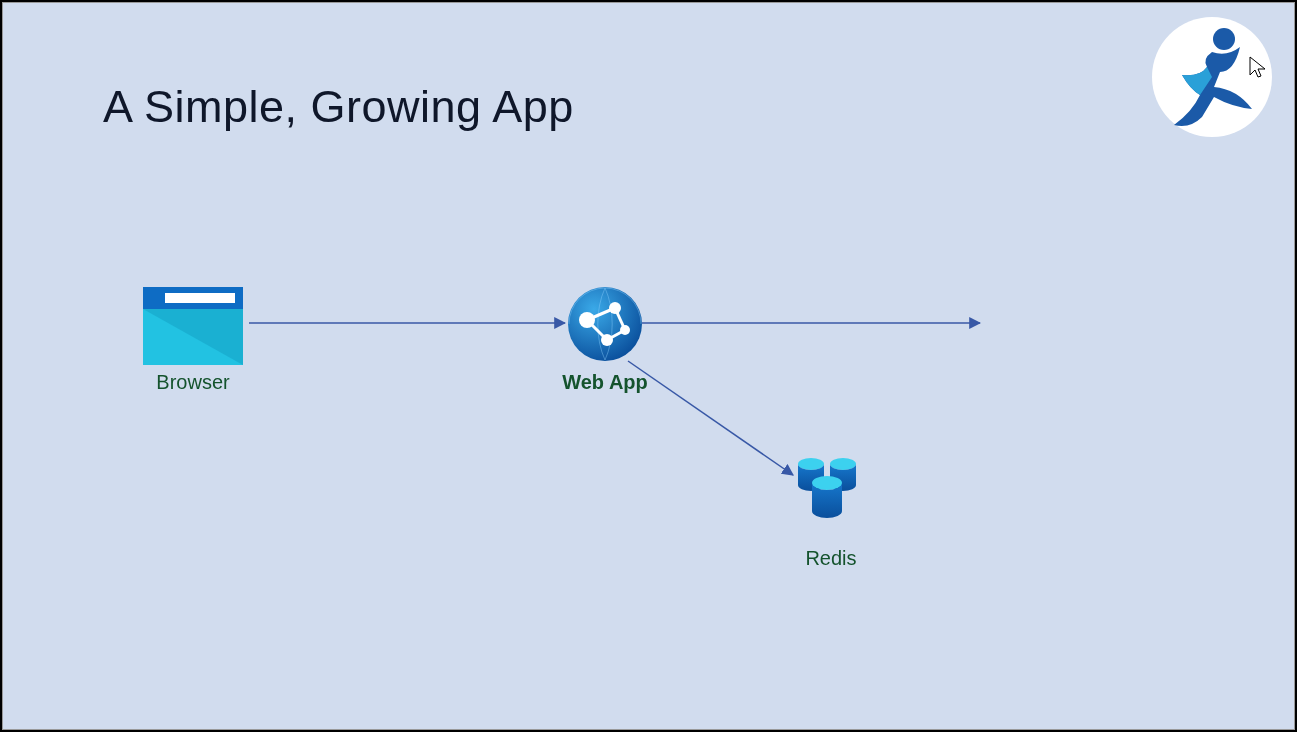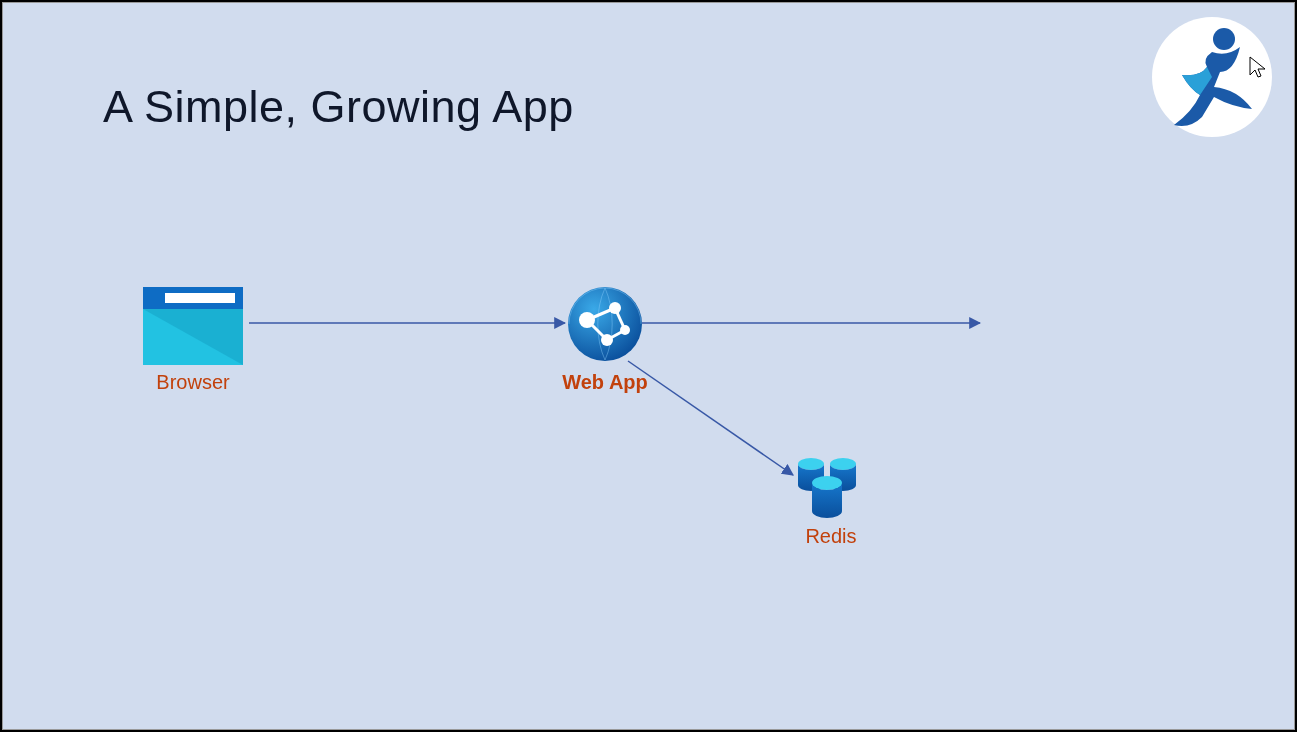--- a/index.html
+++ b/index.html
@@ -26,21 +26,21 @@
     left: 100px;
     top: 78px;
     font-size: 45px;
     font-weight: 400;
     color: #0f172a;
     letter-spacing: 0.5px;
   }
   .node-label {
     position: absolute;
     font-size: 20px;
-    color: #c2410c;
+    color: #14532d;
     text-align: center;
   }
   .footer {
     position: absolute;
     bottom: 20px;
     width: 100%;
     text-align: center;
     font-size: 15px;
     color: #5f6f87;
   }
@@ -158,16 +158,16 @@
         <ellipse cx="14" cy="7" rx="13" ry="6" fill="#3cd1ef"></ellipse>
         <path d="M1 7 L1 28 A13 6 0 0 0 27 28 L27 7 A13 6 0 0 1 1 7 Z" fill="url(#gr)"></path>
       </g>
 
       <g transform="translate(20,18)">
         <ellipse cx="16" cy="8" rx="15" ry="7" fill="#3cd1ef"></ellipse>
         <path d="M1 8 L1 36 A15 7 0 0 0 31 36 L31 8 A15 7 0 0 1 1 8 Z" fill="url(#gr)"></path>
       </g>
     </svg>
   </div>
-  <div class="node-label" style="left:778px; top:522px; width:100px;text-align:center;">Redis</div>
+  <div class="node-label" style="left:778px; top:544px; width:100px;text-align:center;">Redis</div>
 
 
 </div>
 
 </body></html>

